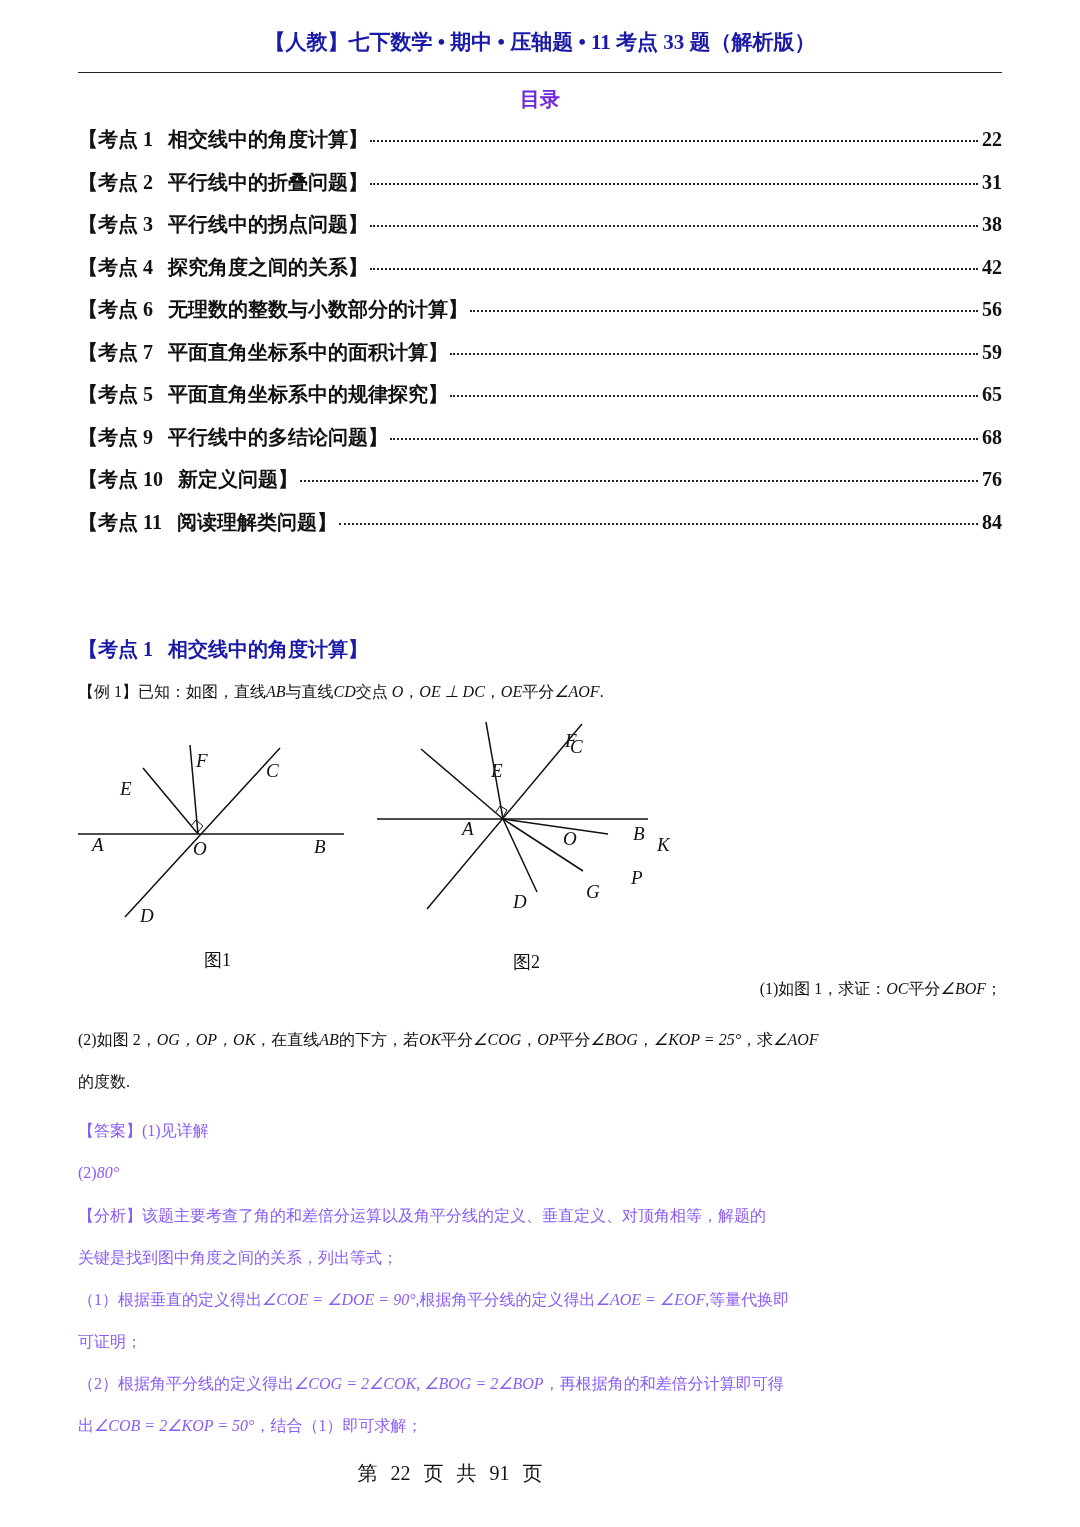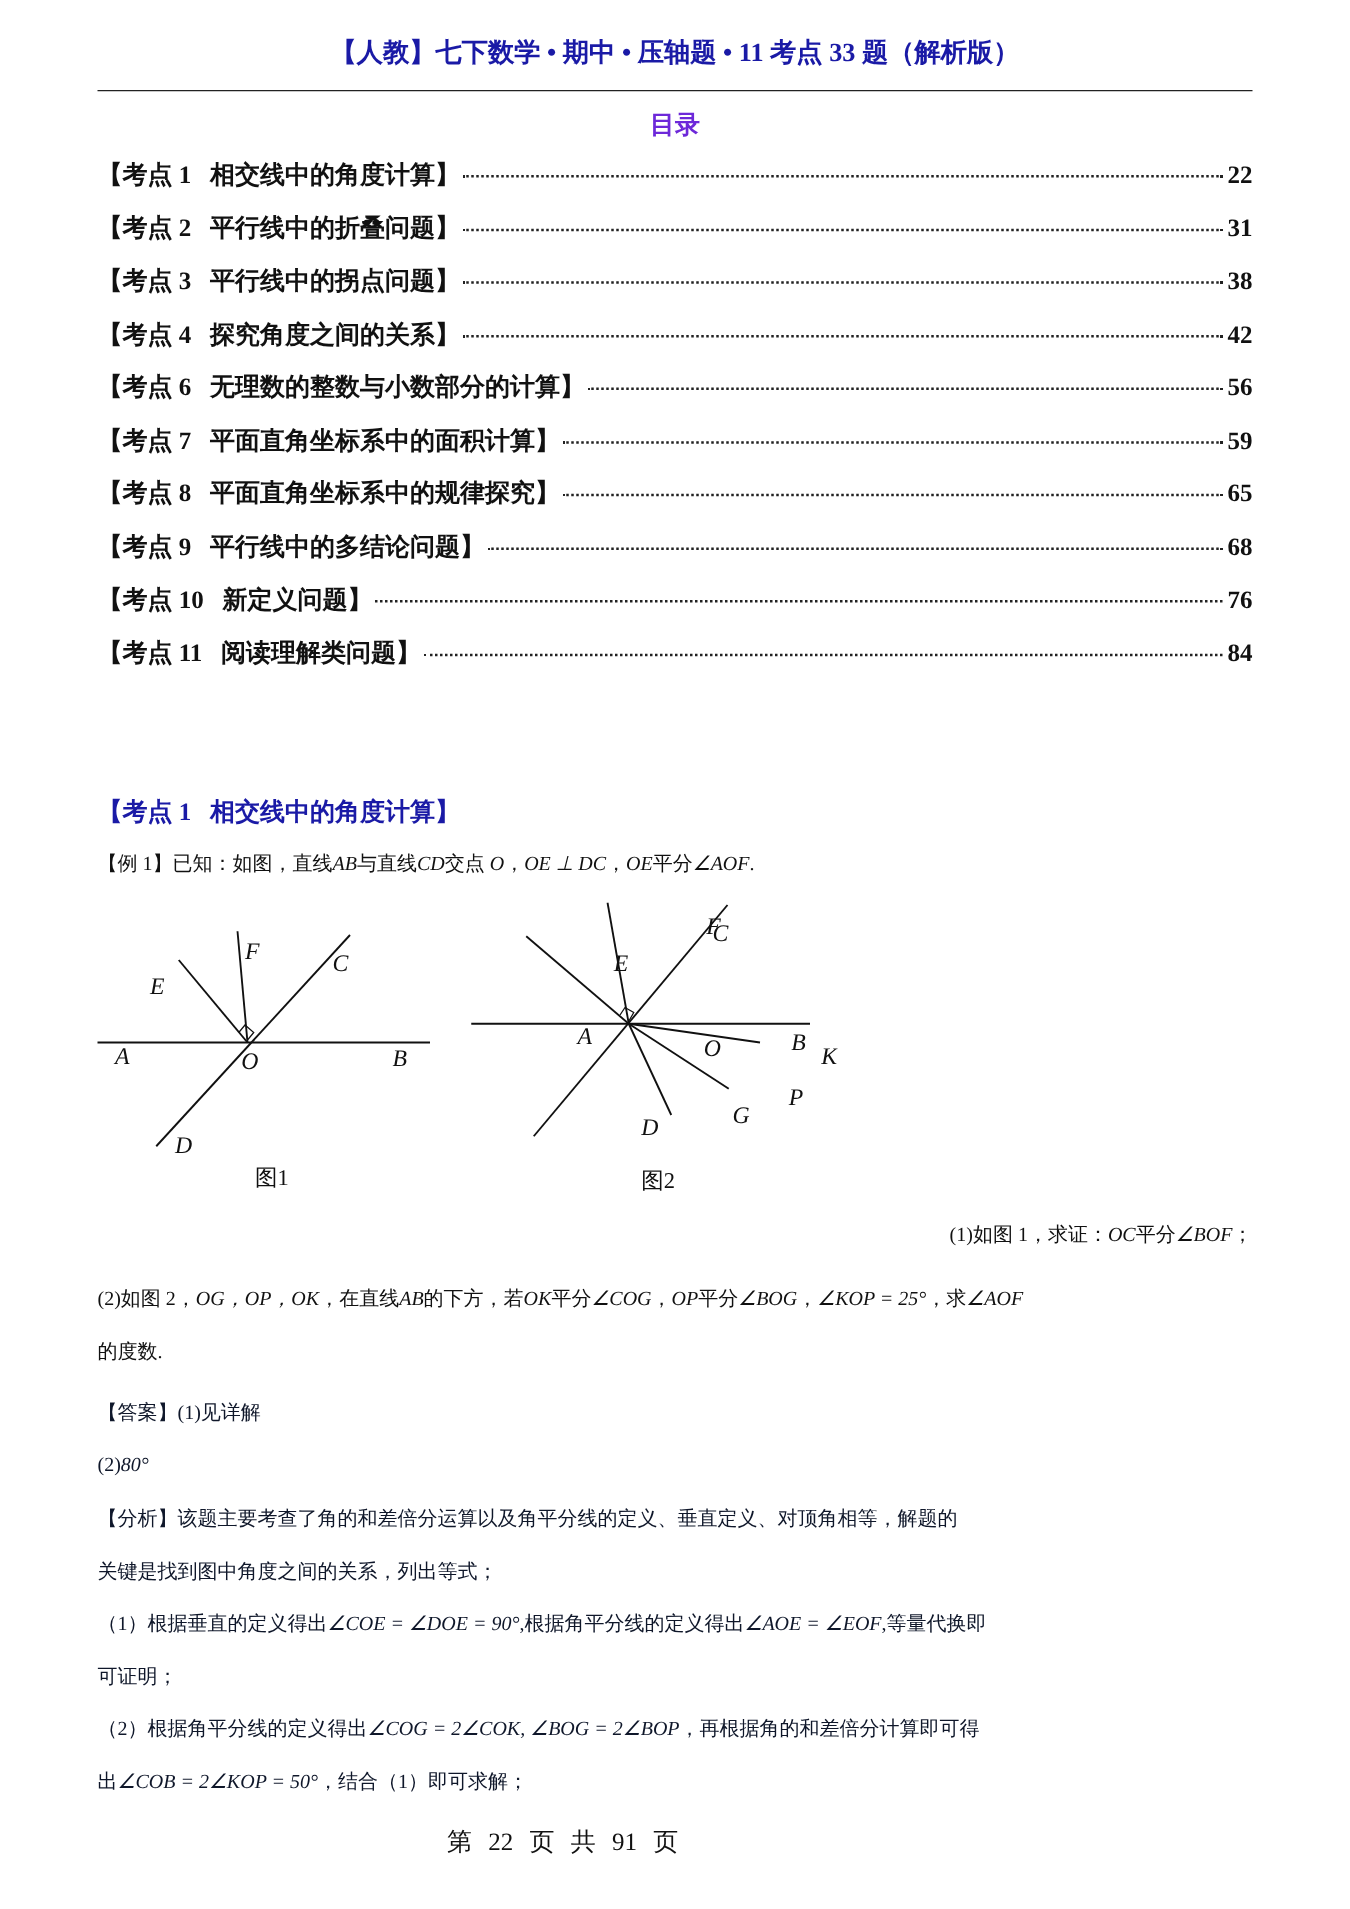--- a/index.html
+++ b/index.html
@@ -13,23 +13,23 @@
                font-size: 20px; font-weight: bold; color: #6d28d9; }
   .toc { position: absolute; top: 126px; left: 78px; width: 924px; }
   .toc-row { display: flex; align-items: baseline; height: 42.5px; font-size: 20px; font-weight: bold; color: #111; }
   .toc-row .label { white-space: pre; }
   .toc-row .dots { flex: 1; overflow: hidden; white-space: nowrap; margin: 0 2px;
                    border-bottom: 2.5px dotted #222; height: 0; transform: translateY(-4px); }
   .toc-row .page { min-width: 22px; text-align: right; }
   .section-title { position: absolute; top: 636px; left: 78px; font-size: 20px; font-weight: bold; color: #1a1aa6; white-space: pre; }
   .para { position: absolute; left: 78px; width: 924px; font-size: 16px; line-height: 42px; }
   .m { font-family: "Liberation Serif", serif; font-style: italic; }
-  .red { color: #0f172a; }
+  .red { color: #8b5cf6; }
   .figures { position: absolute; top: 722px; left: 70px; }
-  .figcap { position: absolute; font-size: 18px; }
+  .figcap { position: absolute; font-size: 18px; margin-top: 18px; }
   .footer { position: absolute; top: 1460px; left: 0; width: 900px; text-align: center; font-size: 20px; word-spacing: 8px; }
   svg text { font-family: "Liberation Serif", serif; font-style: italic; font-size: 19px; fill: #111; }
 </style>
 </head>
 <body>
 
 <div class="header">【人教】七下数学 • 期中 • 压轴题 • 11 考点 33 题（解析版）</div>
 <div class="header-rule"></div>
 
 <div class="toc-title">目录</div>
@@ -59,21 +59,21 @@
       <span class="label">【考点 6   无理数的整数与小数部分的计算】</span>
       <span class="dots"></span>
       <span class="page">56</span>
     </div>
   <div class="toc-row">
       <span class="label">【考点 7   平面直角坐标系中的面积计算】</span>
       <span class="dots"></span>
       <span class="page">59</span>
     </div>
   <div class="toc-row">
-      <span class="label">【考点 8   平面直角坐标系中的规律探究】</span>
+      <span class="label">【考点 5   平面直角坐标系中的规律探究】</span>
       <span class="dots"></span>
       <span class="page">65</span>
     </div>
   <div class="toc-row">
       <span class="label">【考点 9   平行线中的多结论问题】</span>
       <span class="dots"></span>
       <span class="page">68</span>
     </div>
   <div class="toc-row">
       <span class="label">【考点 10   新定义问题】</span>

